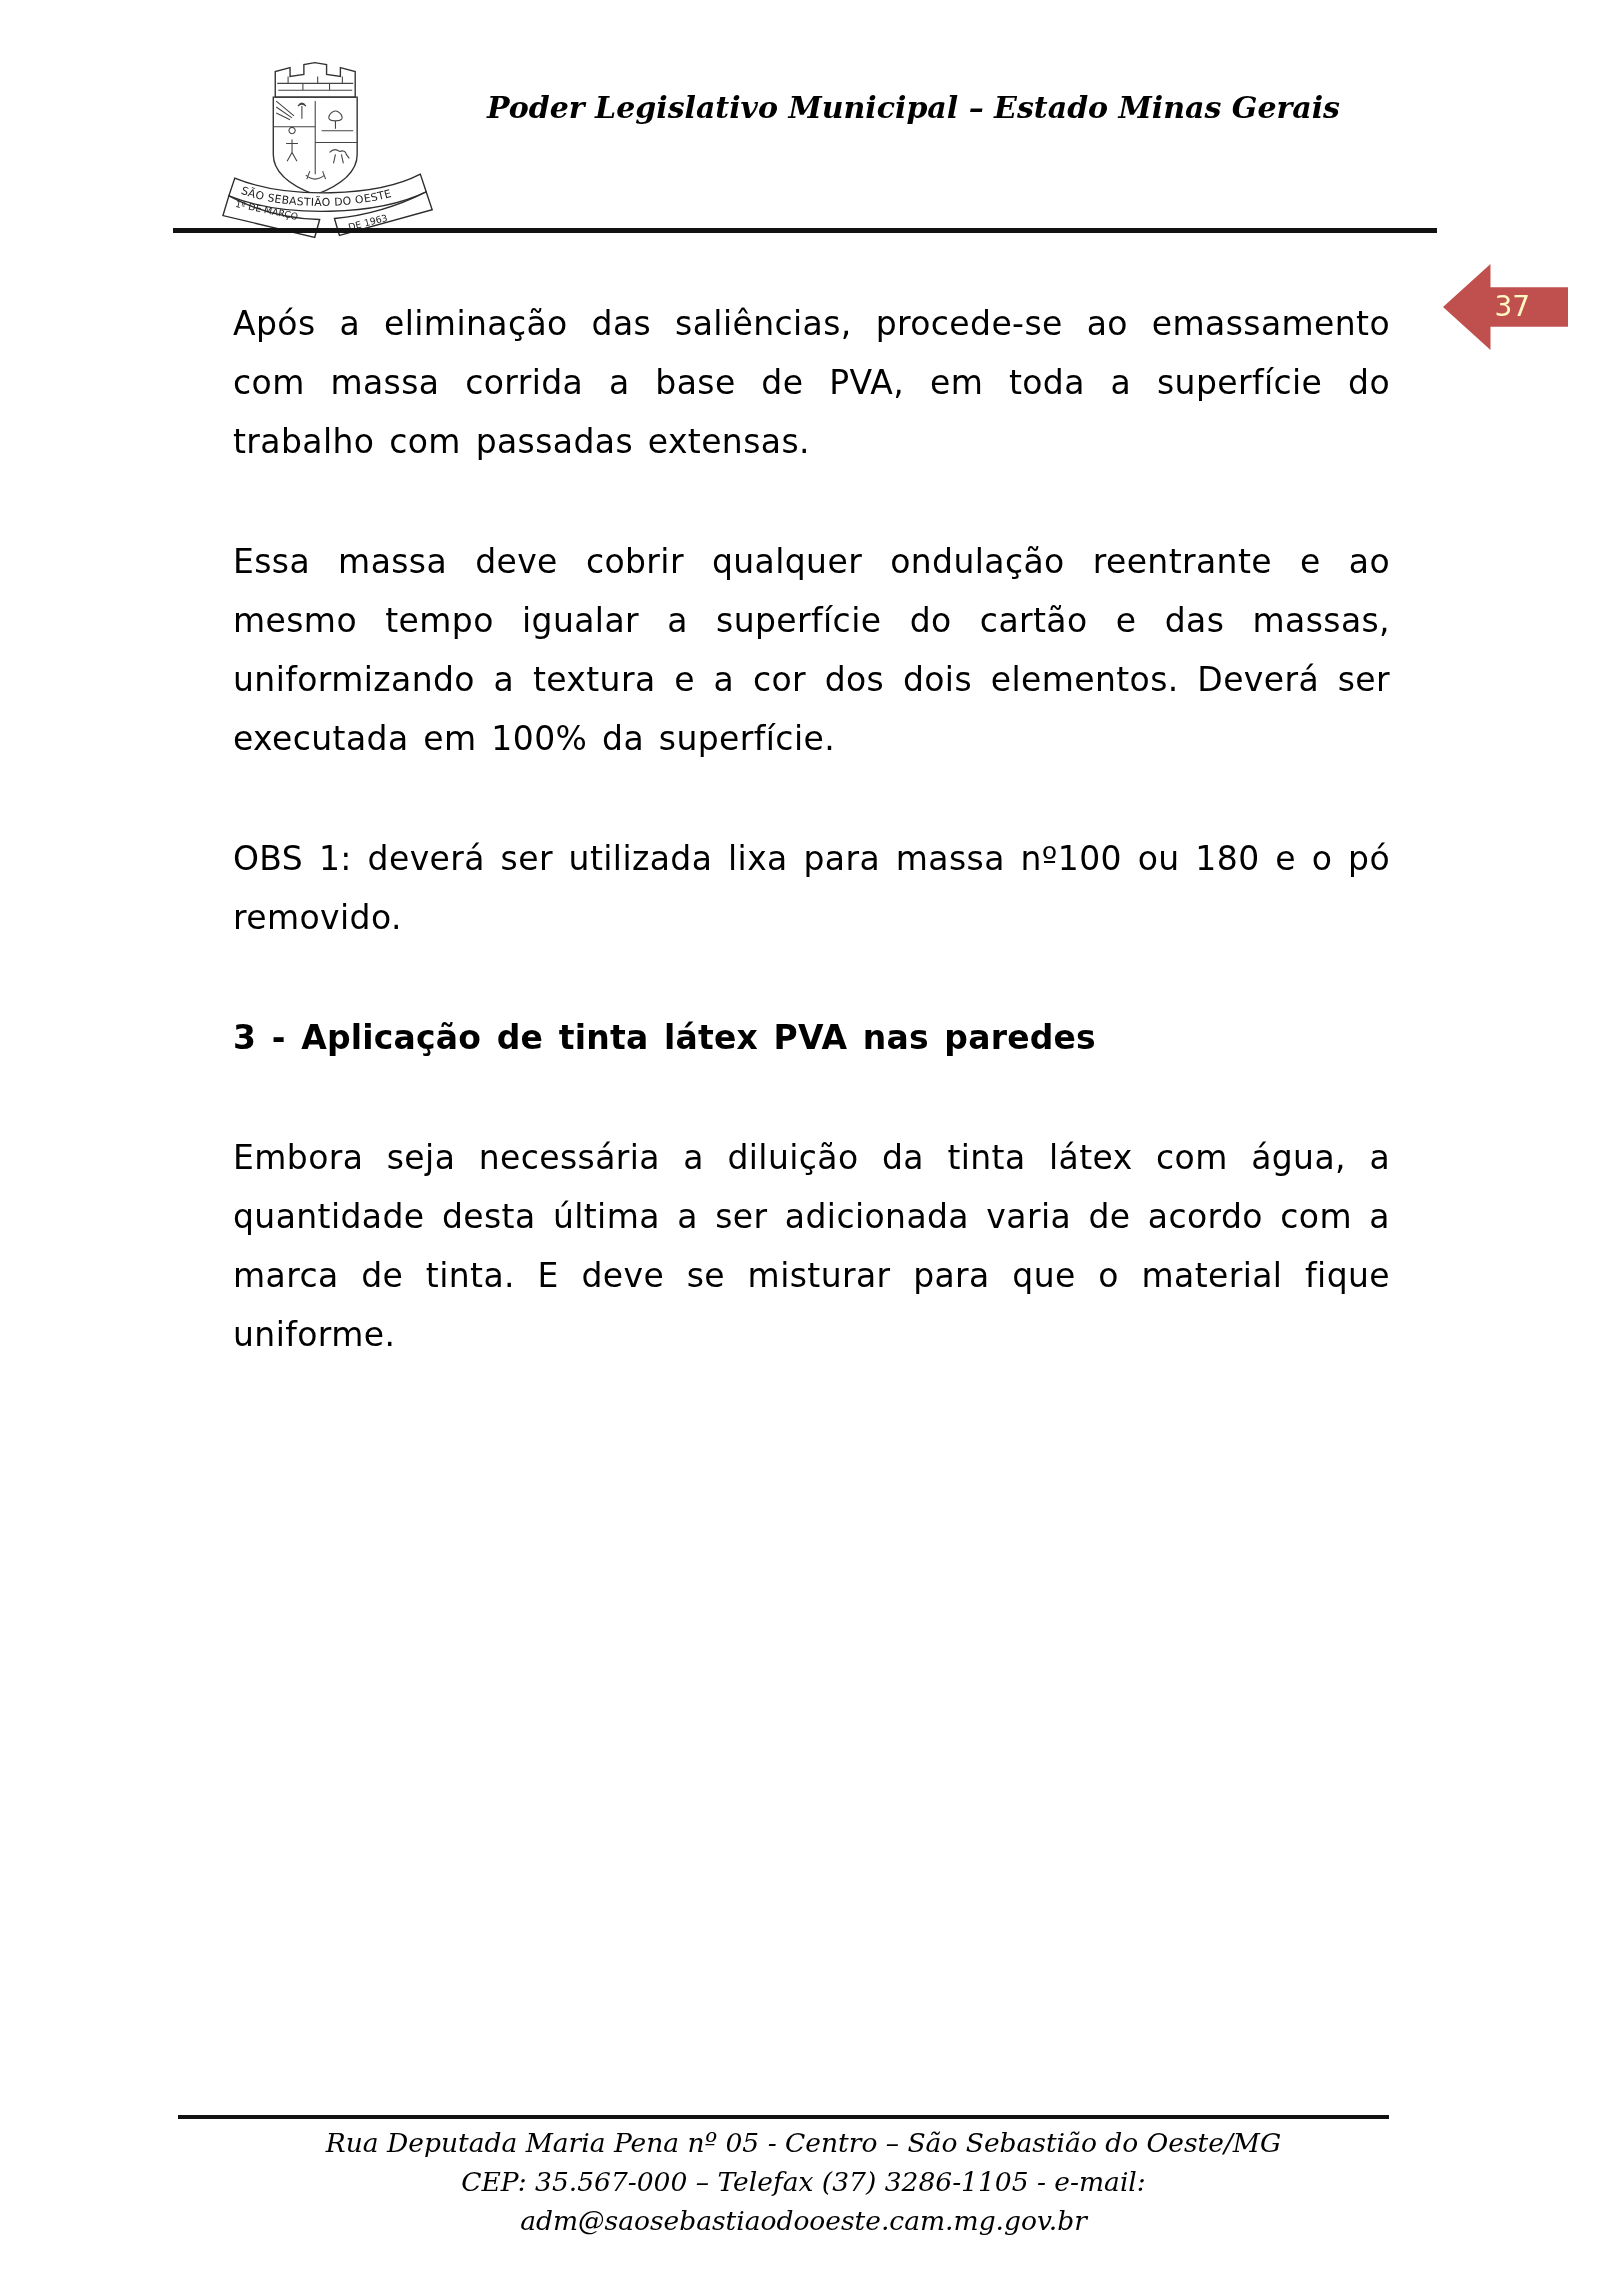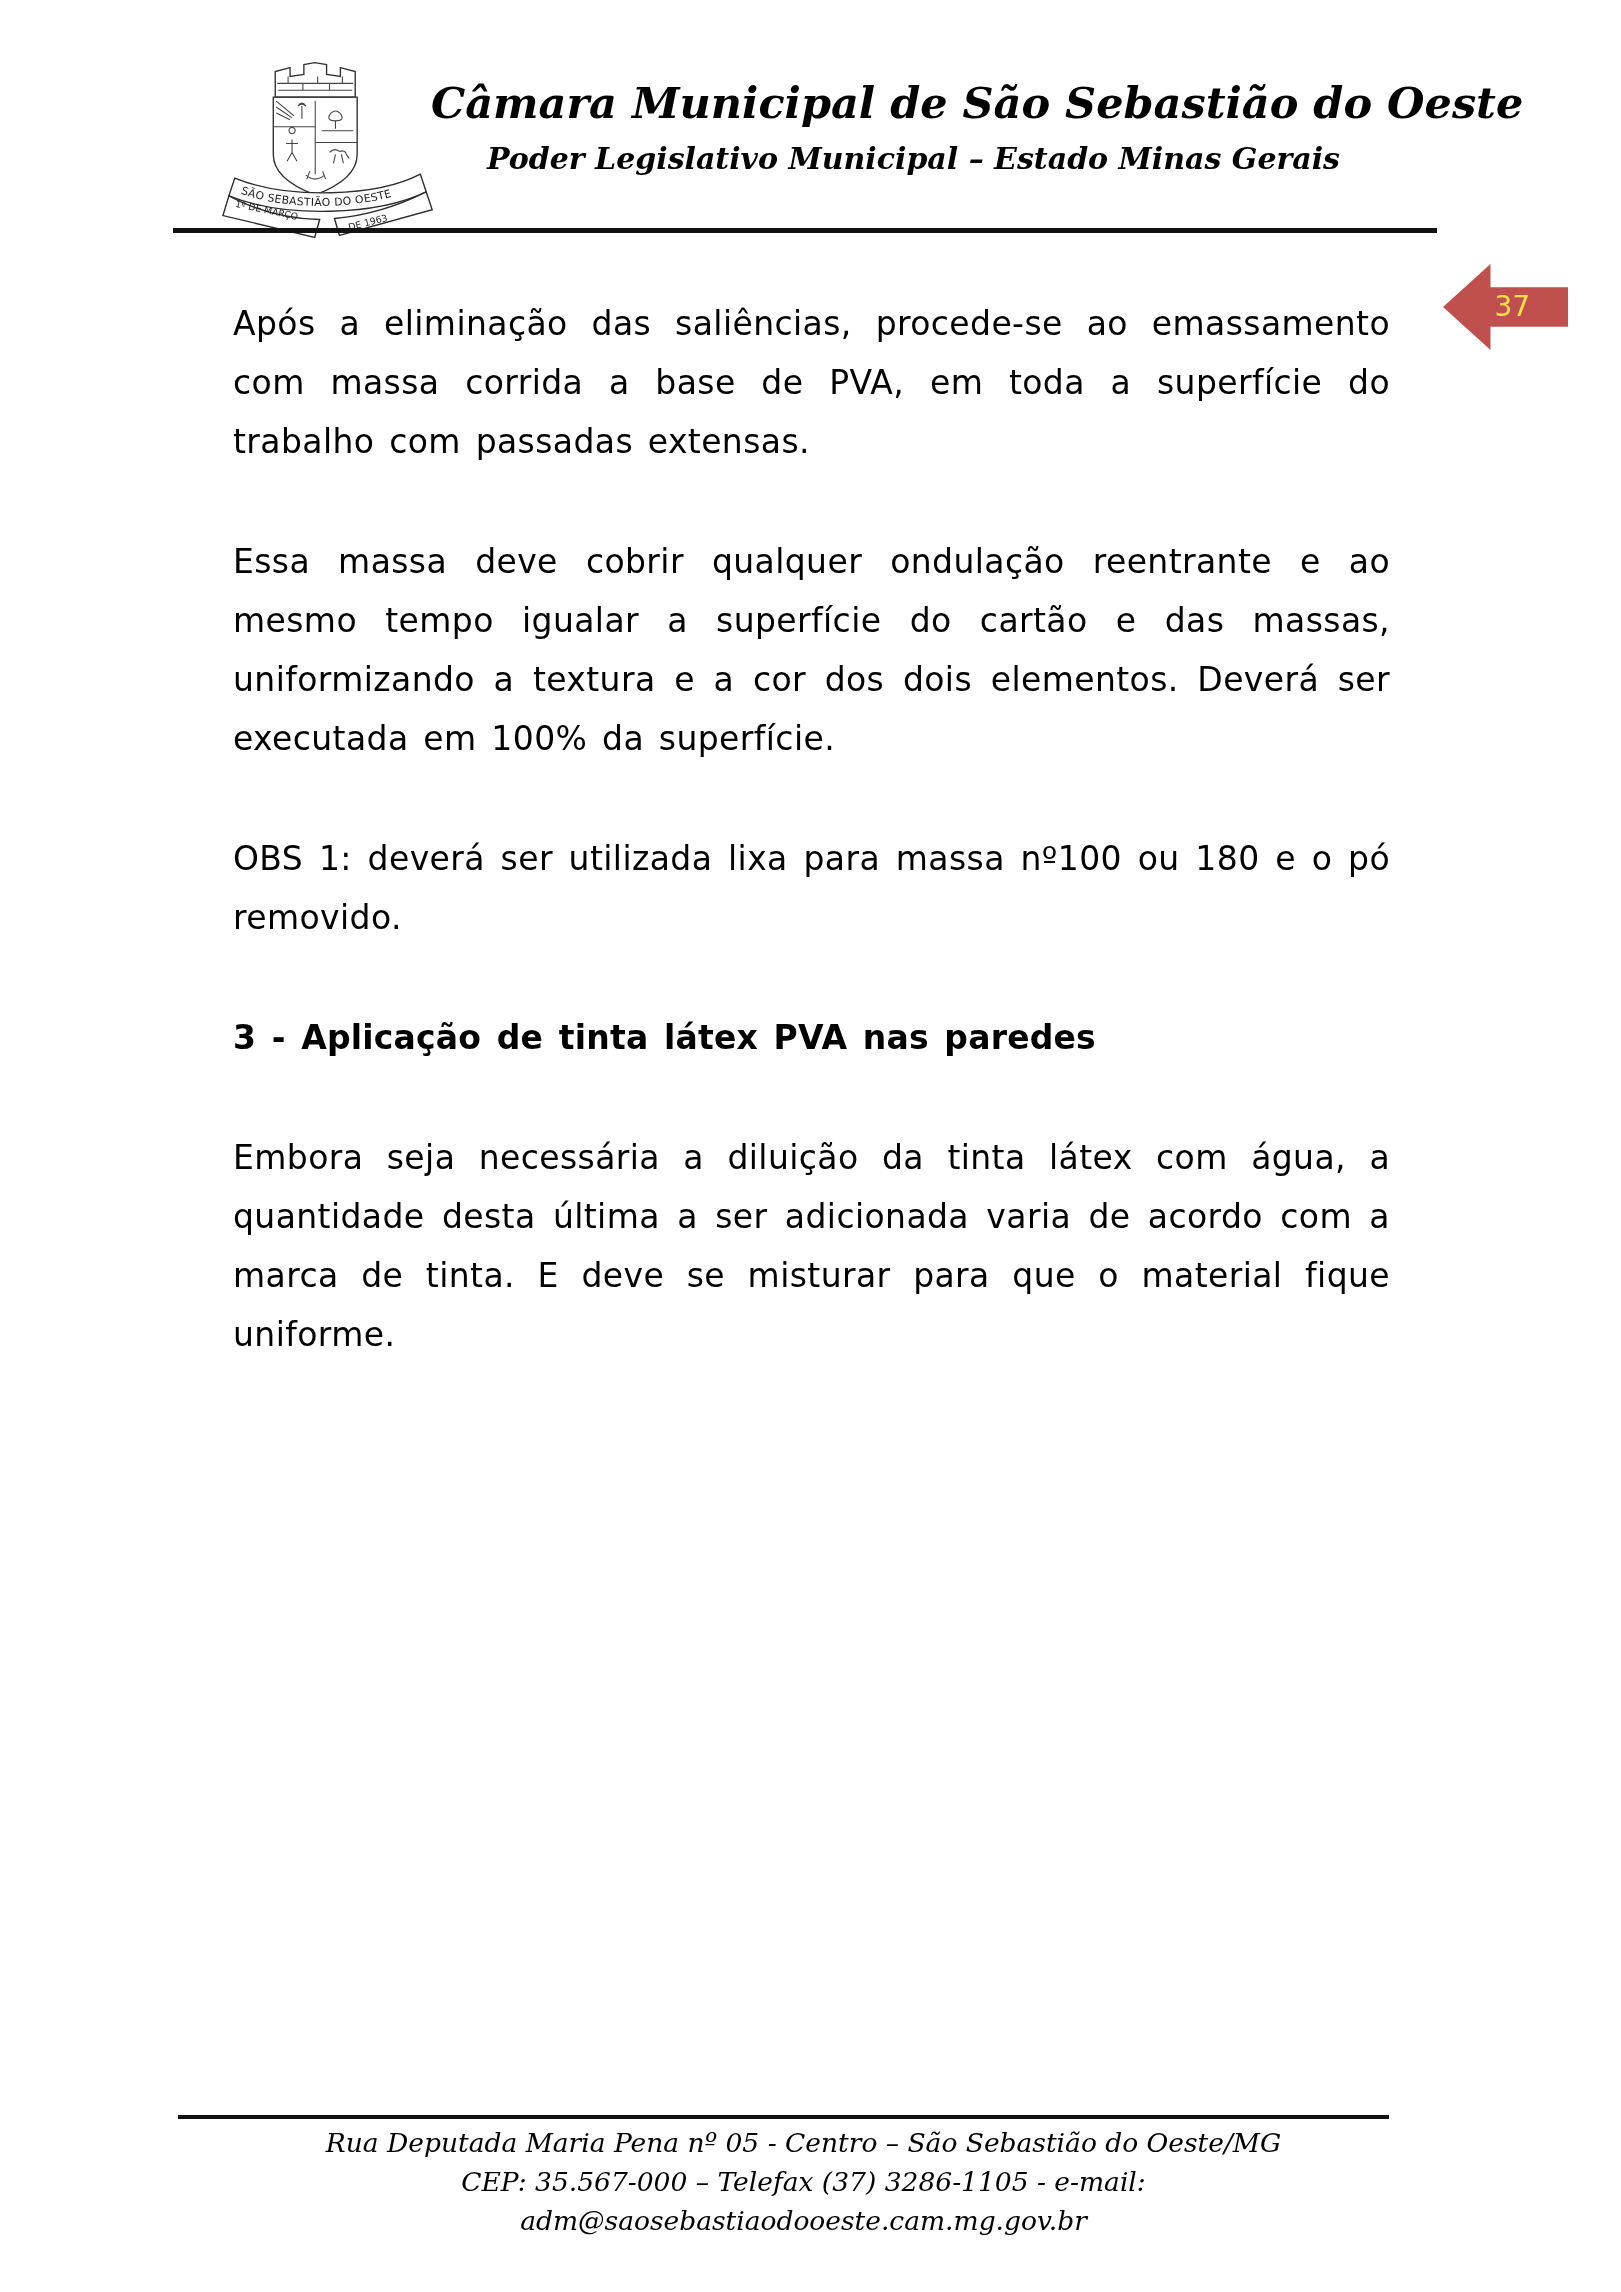--- a/index.html
+++ b/index.html
@@ -21,21 +21,21 @@
   }
   .header-rule { position:absolute; left:173px; top:228px; width:1264px; height:4.9px; background:#121212; }
 
   
   .page-arrow {
     position:absolute; left:1443px; top:264px; width:125px; height:86px;
     clip-path:polygon(0 50%, 38% 0, 38% 27%, 100% 27%, 100% 73%, 38% 73%, 38% 100%);
     background:#C0504D; display:flex; align-items:center; justify-content:center;
     box-sizing:border-box; padding-left:13.7px;
   }
-  .page-arrow span { color:#fde047; font-size:28px; line-height:1; }
+  .page-arrow span { color:#fef9c3; font-size:28px; line-height:1; }
 
   
   main {
     position:absolute; left:233px; top:294px; width:1157px;
     font-size:33px; line-height:59px; letter-spacing:0.4px; word-spacing:3.9px;
   }
   main > * { margin:0; }
   main > * + * { margin-top:61px; }
   main h2 { font-size:33px; font-weight:bold; letter-spacing:0.2px; }
   main p { text-align:justify; }
@@ -87,21 +87,20 @@
         <path id="bannerArc" fill="none" d="M20,139 C72,159 158,156 202,132"></path>
         <text font-size="11" letter-spacing="0.3">
           <textPath href="#bannerArc" startOffset="2">SÃO SEBASTIÃO DO OESTE</textPath>
         </text>
         <text font-size="9.5" transform="translate(16,153) rotate(12)">1º DE MARÇO</text>
         <text font-size="9.5" transform="translate(132,177) rotate(-14)">DE 1963</text>
       </g>
     </svg>
 
     <div class="header-titles">
-      <h1 class="org-name">Câmara Municipal de São Sebastião do Oeste</h1>
       <div class="org-subtitle">Poder Legislativo Municipal – Estado Minas Gerais</div>
     </div>
     <div class="header-rule"></div>
   </header>
 
   <div class="page-arrow" style="background: rgb(192, 80, 77);">
     <span>37</span>
   </div>
 
   <main>

